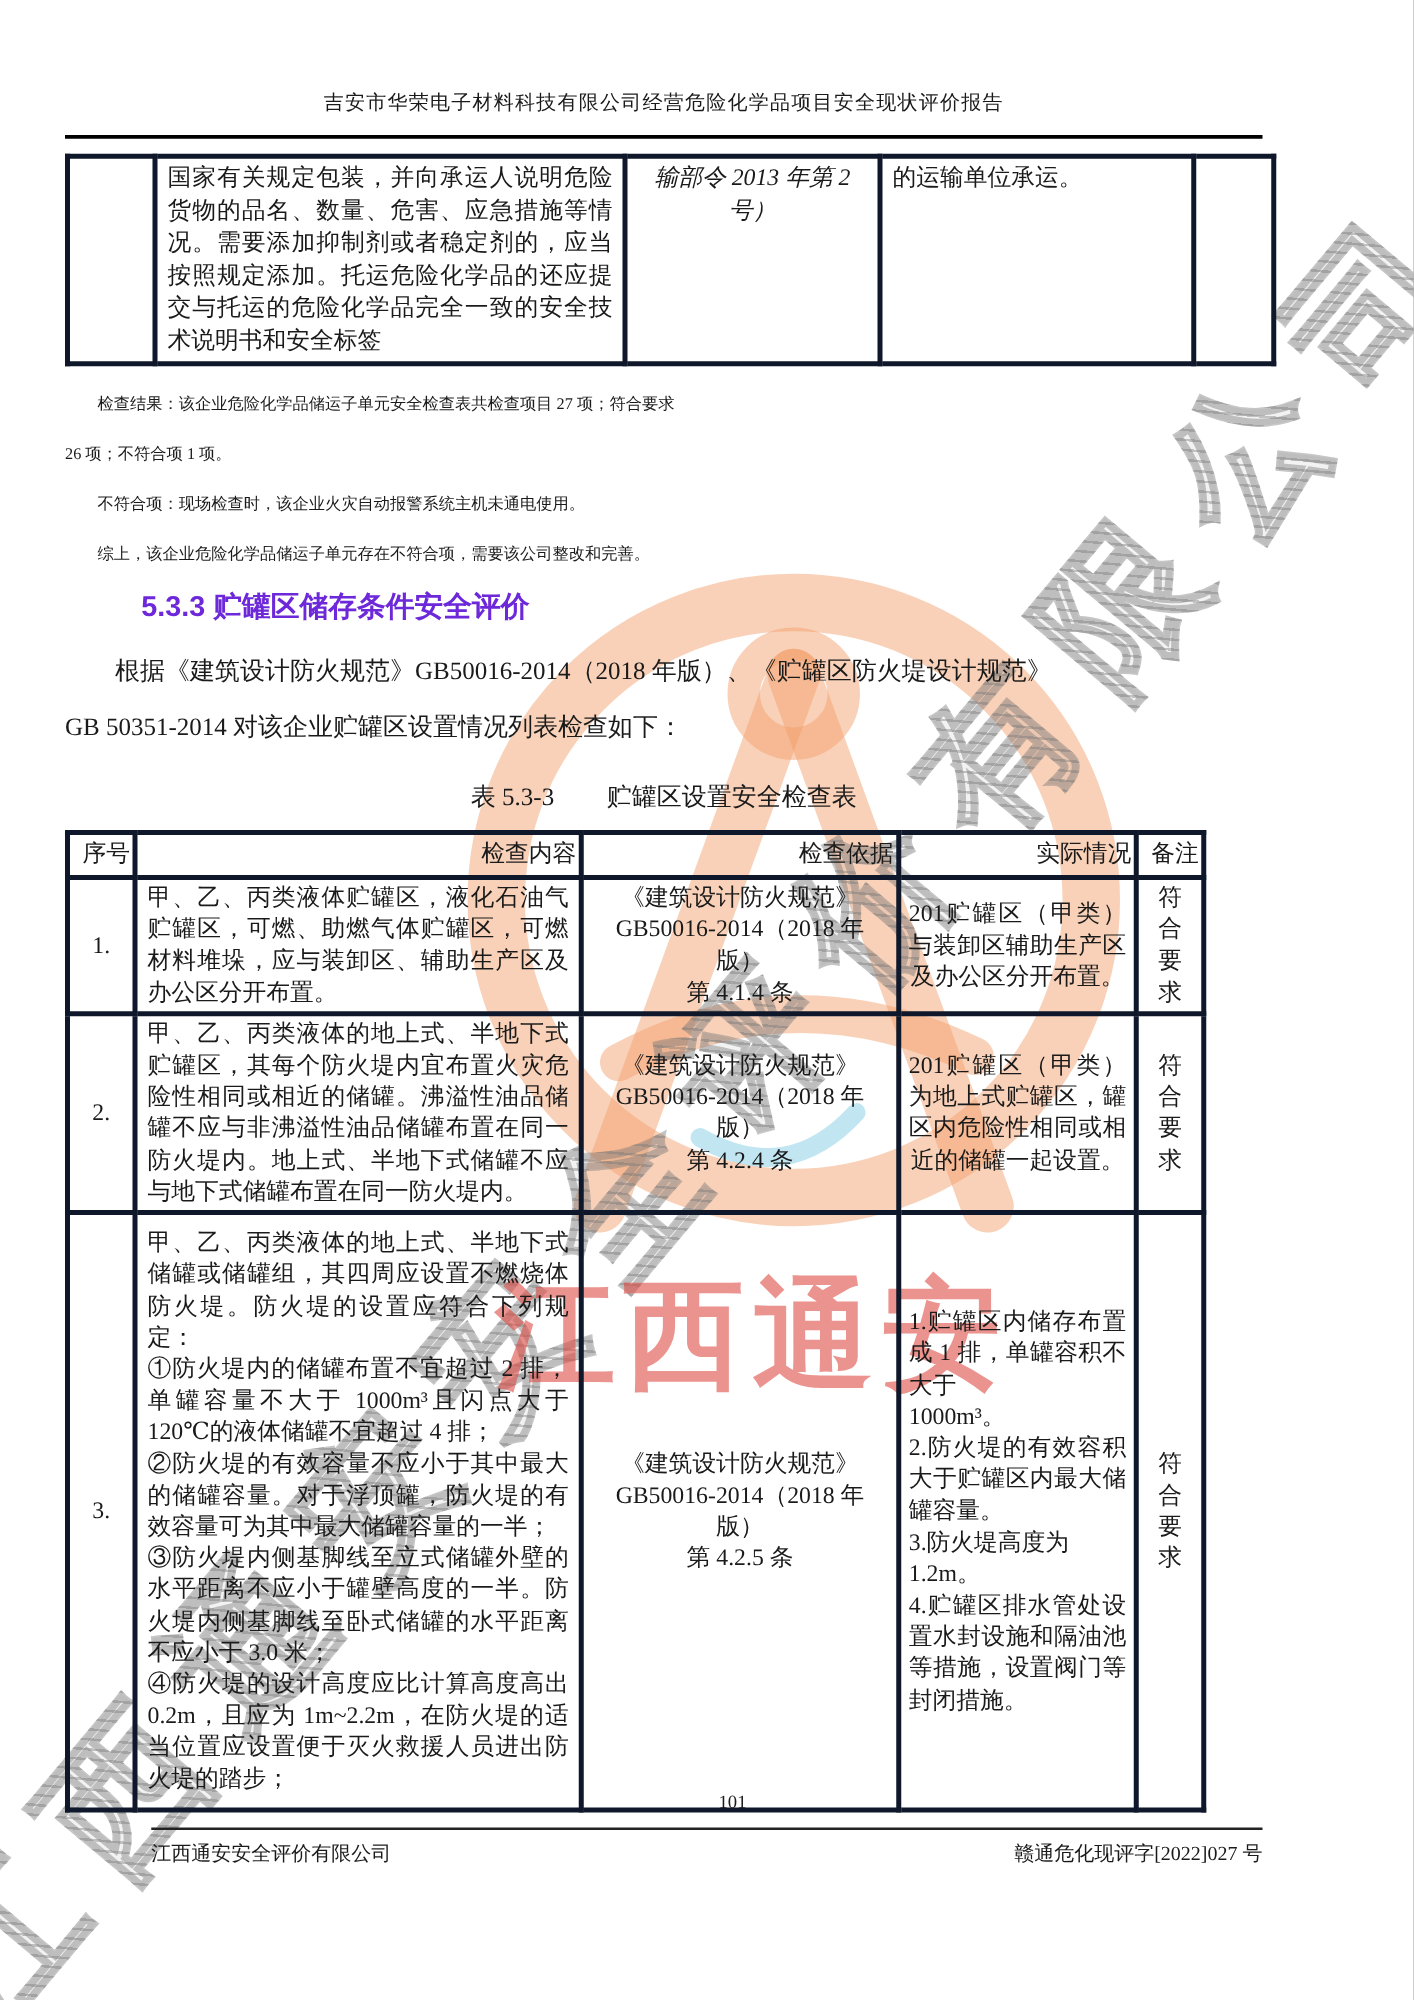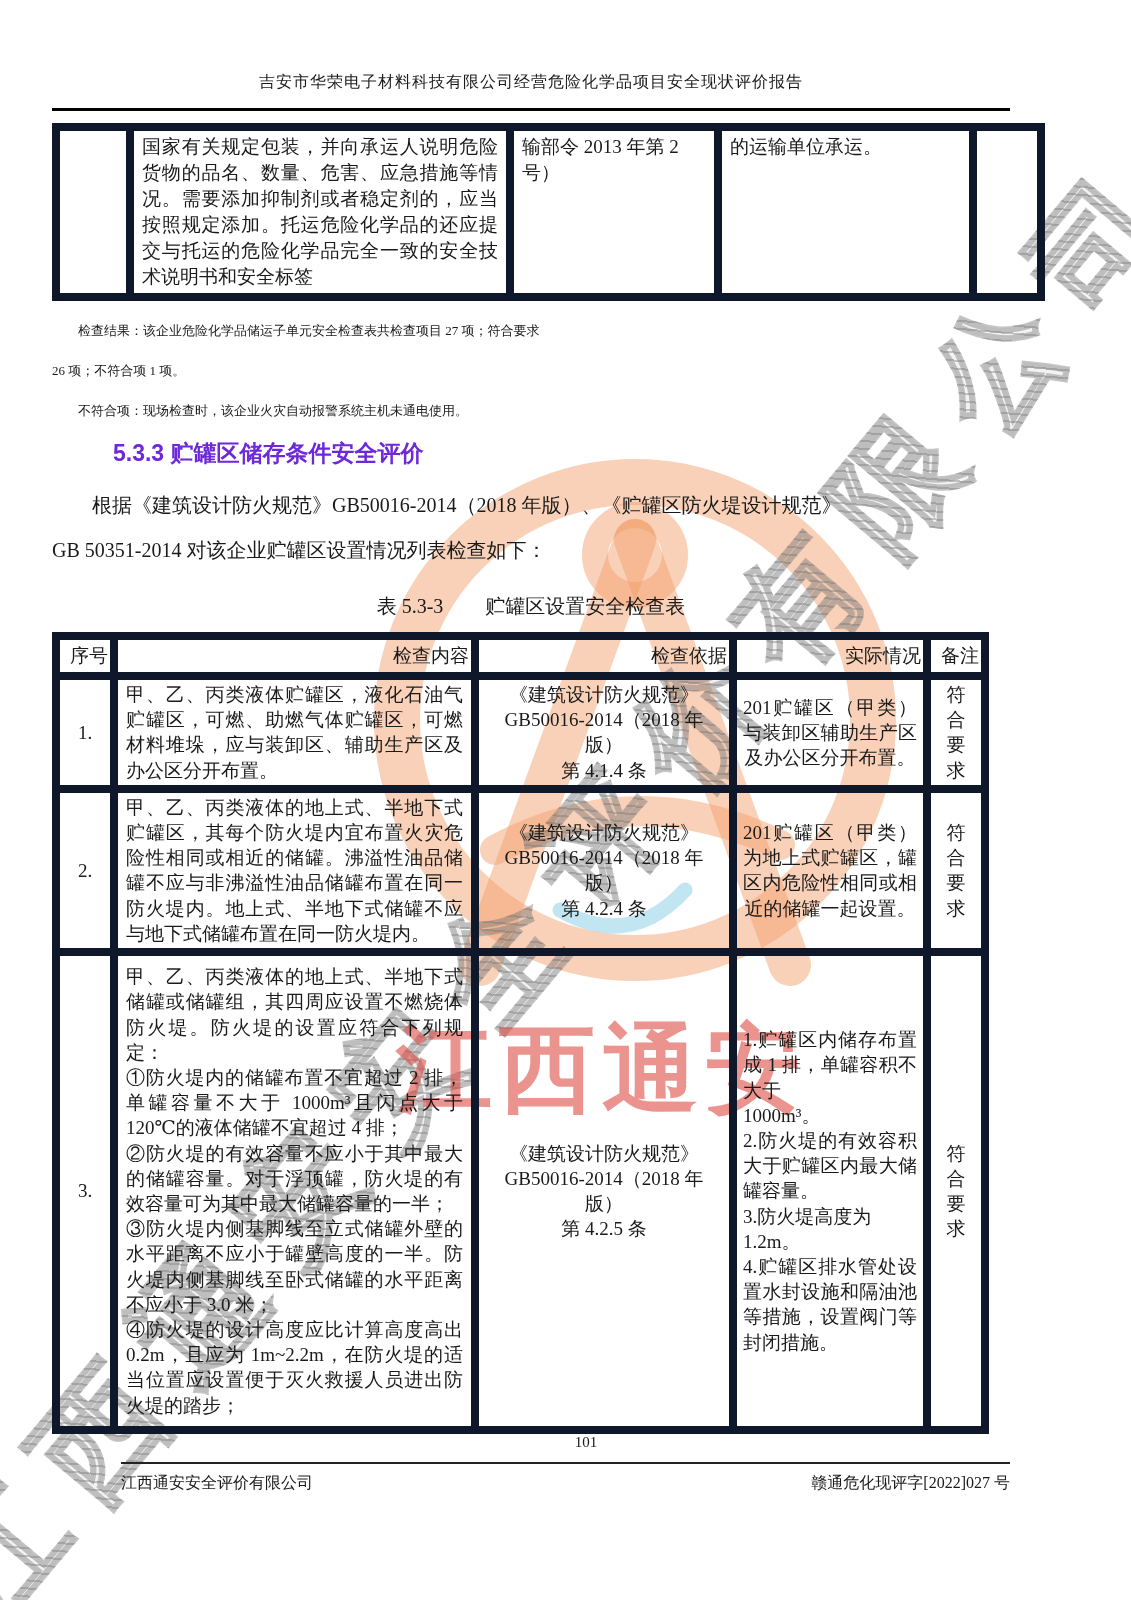--- a/index.html
+++ b/index.html
@@ -27,26 +27,26 @@
     font-size:96px; letter-spacing:7px; line-height:1.1; white-space:nowrap;
     color:rgba(222,76,68,0.60);
   }
   
   .content{position:relative; z-index:2; padding:72px 121px 0 52px;}
   .hdr{
     text-align:center; font-size:16px; letter-spacing:1px;
     padding-bottom:15px; border-bottom:3.5px solid #000;
   }
   table{border-collapse:collapse; table-layout:fixed; width:889px;}
-  td,th{border:8px solid #0f172a; font-weight:normal; overflow:hidden;}
+  td,th{border:4px solid #0f172a; font-weight:normal; overflow:hidden;}
   .carry{margin-top:12px;}
   .carry td{vertical-align:top; font-size:19px; line-height:26px; padding:3px 8px;}
   .carry .c-seq{width:50px;}
   .carry .c-content{width:356px; text-align:justify;}
-  .carry .c-basis{width:184px; text-align:left;}
+  .carry .c-basis{width:184px; text-align:center;font-style:italic;}
   .carry .c-actual{width:231px; text-align:left;}
   .carry .c-note{width:44px;}
   .carry tr{height:158px;}
   .paras{margin-top:10px; font-size:13px; line-height:40px; text-align:justify;}
   .paras p{margin:0; text-indent:2em;}
   .pre{white-space:pre-line;}
   .sec-heading{
     margin:6px 0 0 0; padding-left:61px;
     font-family:"Liberation Sans","DejaVu Sans",sans-serif;
     font-size:23px; font-weight:bold; line-height:32px; color:#6d28d9;
@@ -113,20 +113,21 @@
         <td class="c-actual">的运输单位承运。</td>
         <td class="c-note"></td>
       </tr>
     </tbody>
       </table>
 
     <div class="paras">
       <p class="pre">检查结果：该企业危险化学品储运子单元安全检查表共检查项目 27 项；符合要求
 26 项；不符合项 1 项。</p>
       <p>不符合项：现场检查时，该企业火灾自动报警系统主机未通电使用。</p>
+      <p>综上，该企业危险化学品储运子单元存在不符合项，需要该公司整改和完善。</p>
     </div>
 
     <h3 class="sec-heading">5.3.3 贮罐区储存条件安全评价</h3>
 
     <p class="intro pre">根据《建筑设计防火规范》GB50016-2014（2018 年版）、《贮罐区防火堤设计规范》
 GB 50351-2014 对该企业贮罐区设置情况列表检查如下：</p>
 
     <div class="caption">
       <span class="cap-label">表 5.3-3</span><span>贮罐区设置安全检查表</span>
     </div>

